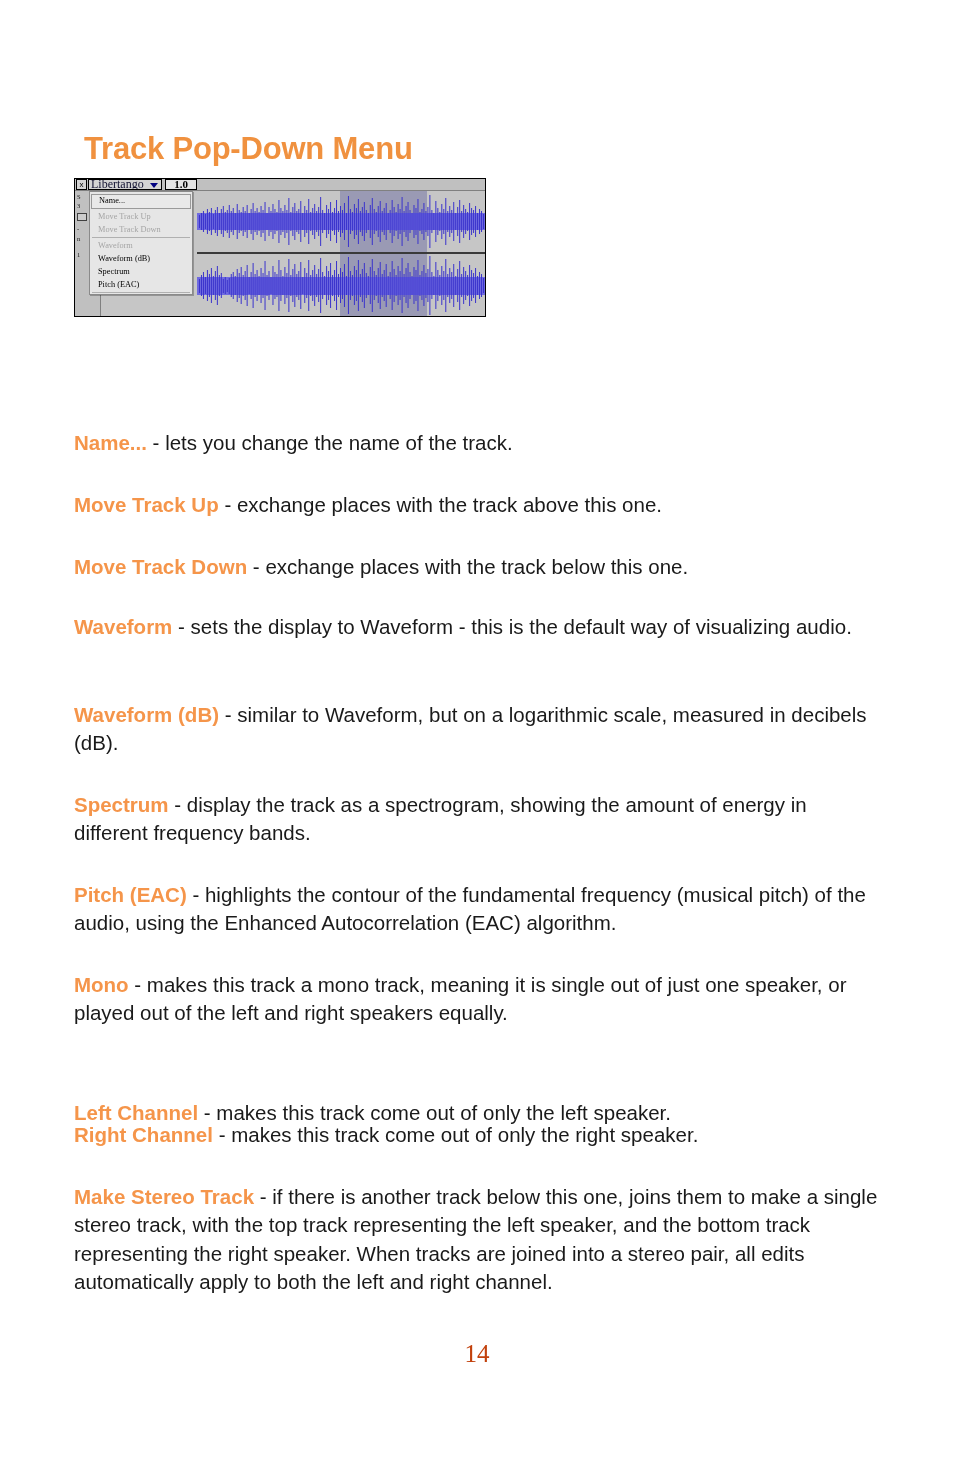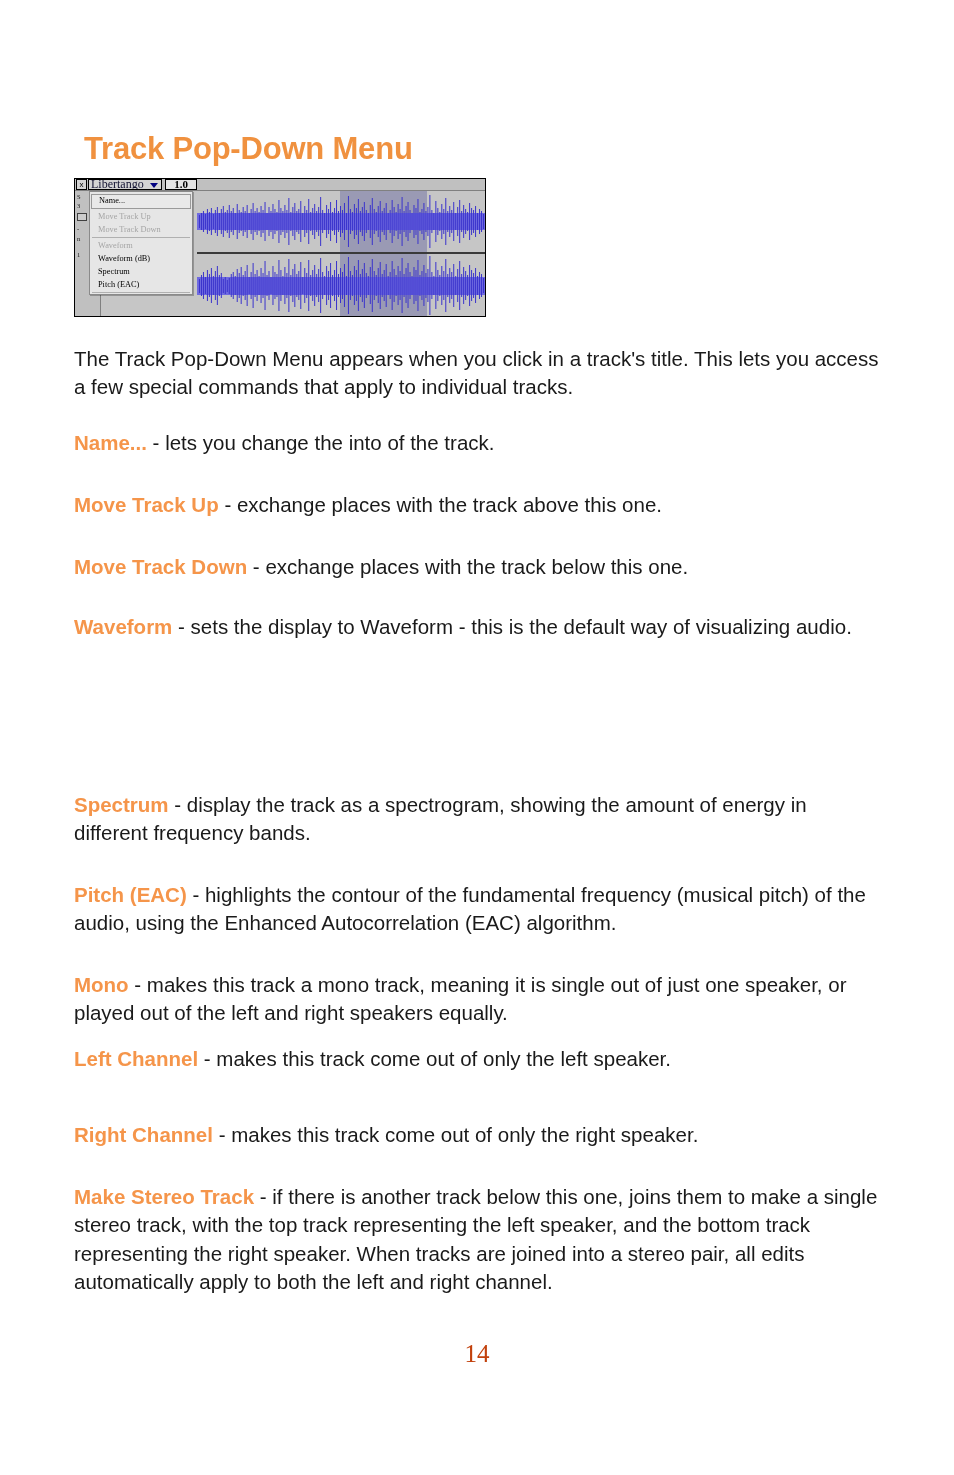--- a/index.html
+++ b/index.html
@@ -566,52 +566,54 @@
       <div class="menu-sep"></div>
       <div class="menu-item disabled">Waveform</div>
       <div class="menu-item">Waveform (dB)</div>
       <div class="menu-item">Spectrum</div>
       <div class="menu-item">Pitch (EAC)</div>
       <div class="menu-sep"></div>
     </div>
 
   </div>
 
-  <p class="body-block" style="top:324px;">The Track Pop-Down Menu appears when you click in a track's title. This lets you access a few special commands that apply to individual tracks.</p>
 
   <p class="body-block" style="top:408px;">
-    <span class="term">Name...</span><span> - lets you change the into of the track.</span>
+    <span class="term">Name...</span><span> - lets you change the name of the track.</span>
   </p>
 
   <p class="body-block" style="top:532px;">
     <span class="term">Move Track Down</span><span> - exchange places with the track below this one.</span>
   </p>
 
   <p class="body-block" style="top:470px;">
     <span class="term">Move Track Up</span><span> - exchange places with the track above this one.</span>
   </p>
 
   <p class="body-block" style="top:592px;">
     <span class="term">Waveform</span><span> - sets the display to Waveform - this is the default way of visualizing audio.</span>
   </p>
 
+  <p class="body-block" style="top:680px;">
+    <span class="term">Waveform (dB)</span><span> - similar to Waveform, but on a logarithmic scale, measured in decibels (dB).</span>
+  </p>
 
   <p class="body-block" style="top:770px;">
     <span class="term">Spectrum</span><span> - display the track as a spectrogram, showing the amount of energy in different frequency bands.</span>
   </p>
 
   <p class="body-block" style="top:860px;">
     <span class="term">Pitch (EAC)</span><span> - highlights the contour of the fundamental frequency (musical pitch) of the audio, using the Enhanced Autocorrelation (EAC) algorithm.</span>
   </p>
 
   <p class="body-block" style="top:950px;">
     <span class="term">Mono</span><span> - makes this track a mono track, meaning it is single out of just one speaker, or played out of the left and right speakers equally.</span>
   </p>
 
-  <p class="body-block" style="top:1038px;margin-top:7px;">
+  <p class="body-block" style="top:1092px;margin-top:7px;">
     <span class="term">Left Channel</span><span> - makes this track come out of only the left speaker.</span>
   </p>
 
   <p class="body-block" style="top:1100px;">
     <span class="term">Right Channel</span><span> - makes this track come out of only the right speaker.</span>
   </p>
 
   <p class="body-block" style="top:1162px; width:816px;">
     <span class="term">Make Stereo Track</span><span> - if there is another track below this one, joins them to make a single stereo track, with the top track representing the left speaker, and the bottom track representing the right speaker. When tracks are joined into a stereo pair, all edits automatically apply to both the left and right channel.</span>
   </p>

